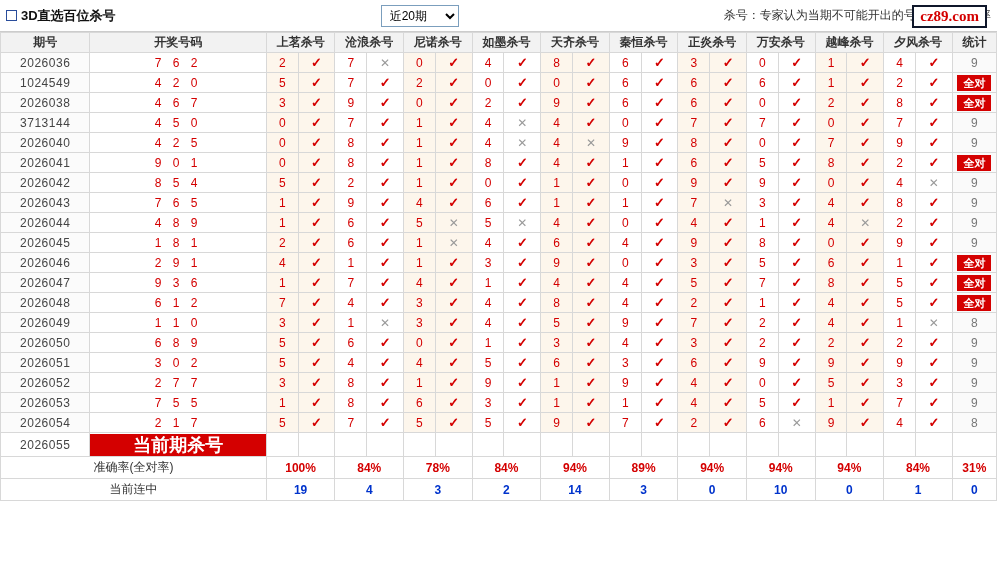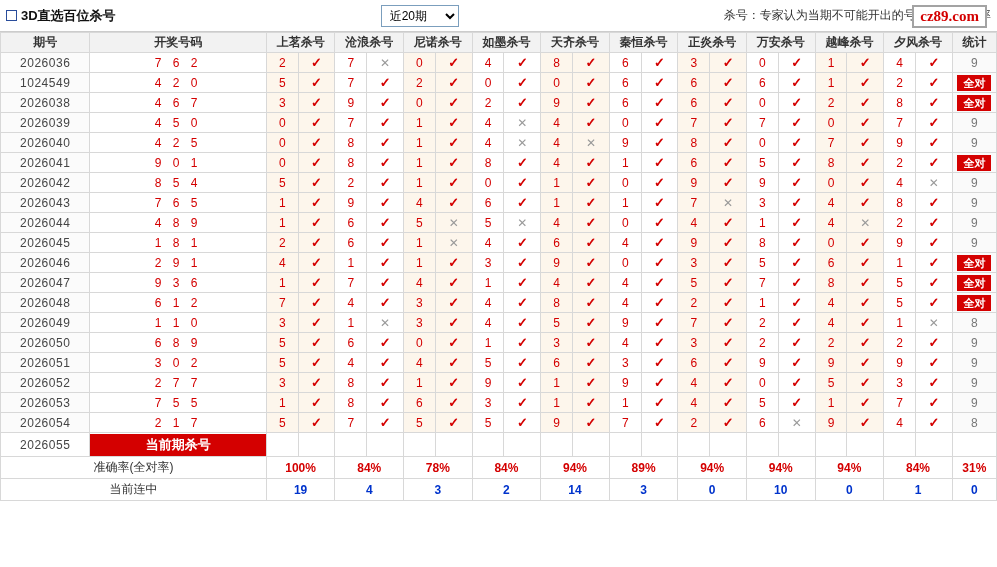--- a/index.html
+++ b/index.html
@@ -63,21 +63,21 @@
     align-items: center;
     gap: 8px;
     position: relative;
   }
   .note-text {
     font-size: 12px;
     color: #333;
     white-space: nowrap;
   }
   .logo-box {
-    border: 2px solid #a3a3a3;
+    border: 2px solid #0f172a;
     color: #d40000;
     font-weight: bold;
     font-size: 15px;
     padding: 0 6px;
     line-height: 19px;
     background: #fff;
     font-family: "Liberation Serif", serif;
     position: absolute;
     right: 4px;
     top: -2px;
@@ -163,21 +163,21 @@
 
   
   tr.current td {
     height: 24px;
     background: #fff;
   }
   .cur-label {
     background: #d40000;
     color: #fff;
     font-weight: bold;
-    font-size: 13px;
+    font-size: 18px;
     display: block;
     line-height: 22px;
     margin: 0;
   }
   td.cur-num {
     background: #d40000;
     color: #fff;
     font-weight: bold;
     font-size: 13px;
   }
@@ -336,21 +336,21 @@
             <td class="mark"><span class="tick">✓</span></td>
             <td class="kill alt">0</td>
             <td class="mark alt"><span class="tick">✓</span></td>
             <td class="kill">2</td>
             <td class="mark"><span class="tick">✓</span></td>
             <td class="kill alt">8</td>
             <td class="mark alt"><span class="tick">✓</span></td>
             <td class="stat"><span class="alldone">全对</span></td>
           </tr>
           <tr>
-            <td class="period">2026039</td>
+            <td class="period">3713144</td>
             <td class="code">4 5 0</td>
             <td class="kill">0</td>
             <td class="mark"><span class="tick">✓</span></td>
             <td class="kill alt">7</td>
             <td class="mark alt"><span class="tick">✓</span></td>
             <td class="kill">1</td>
             <td class="mark"><span class="tick">✓</span></td>
             <td class="kill alt">4</td>
             <td class="mark alt"><span class="cross">✕</span></td>
             <td class="kill">4</td>

